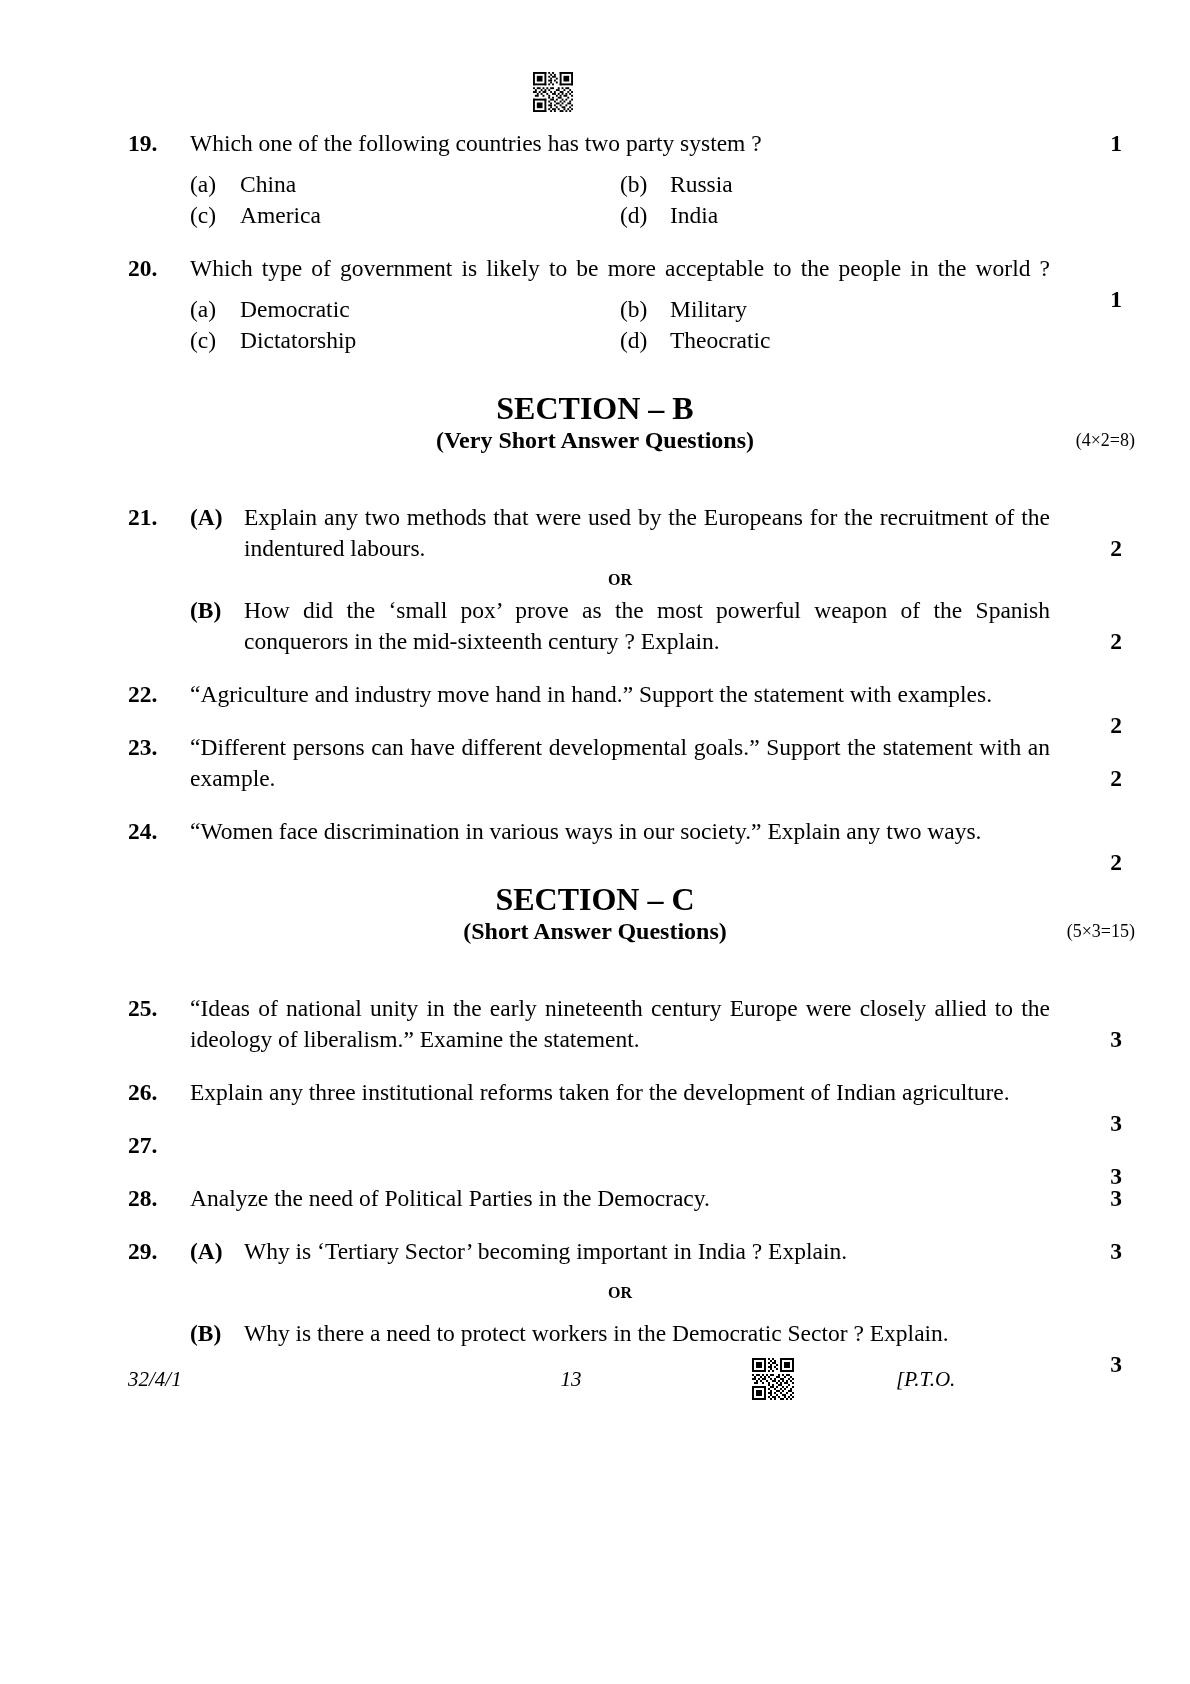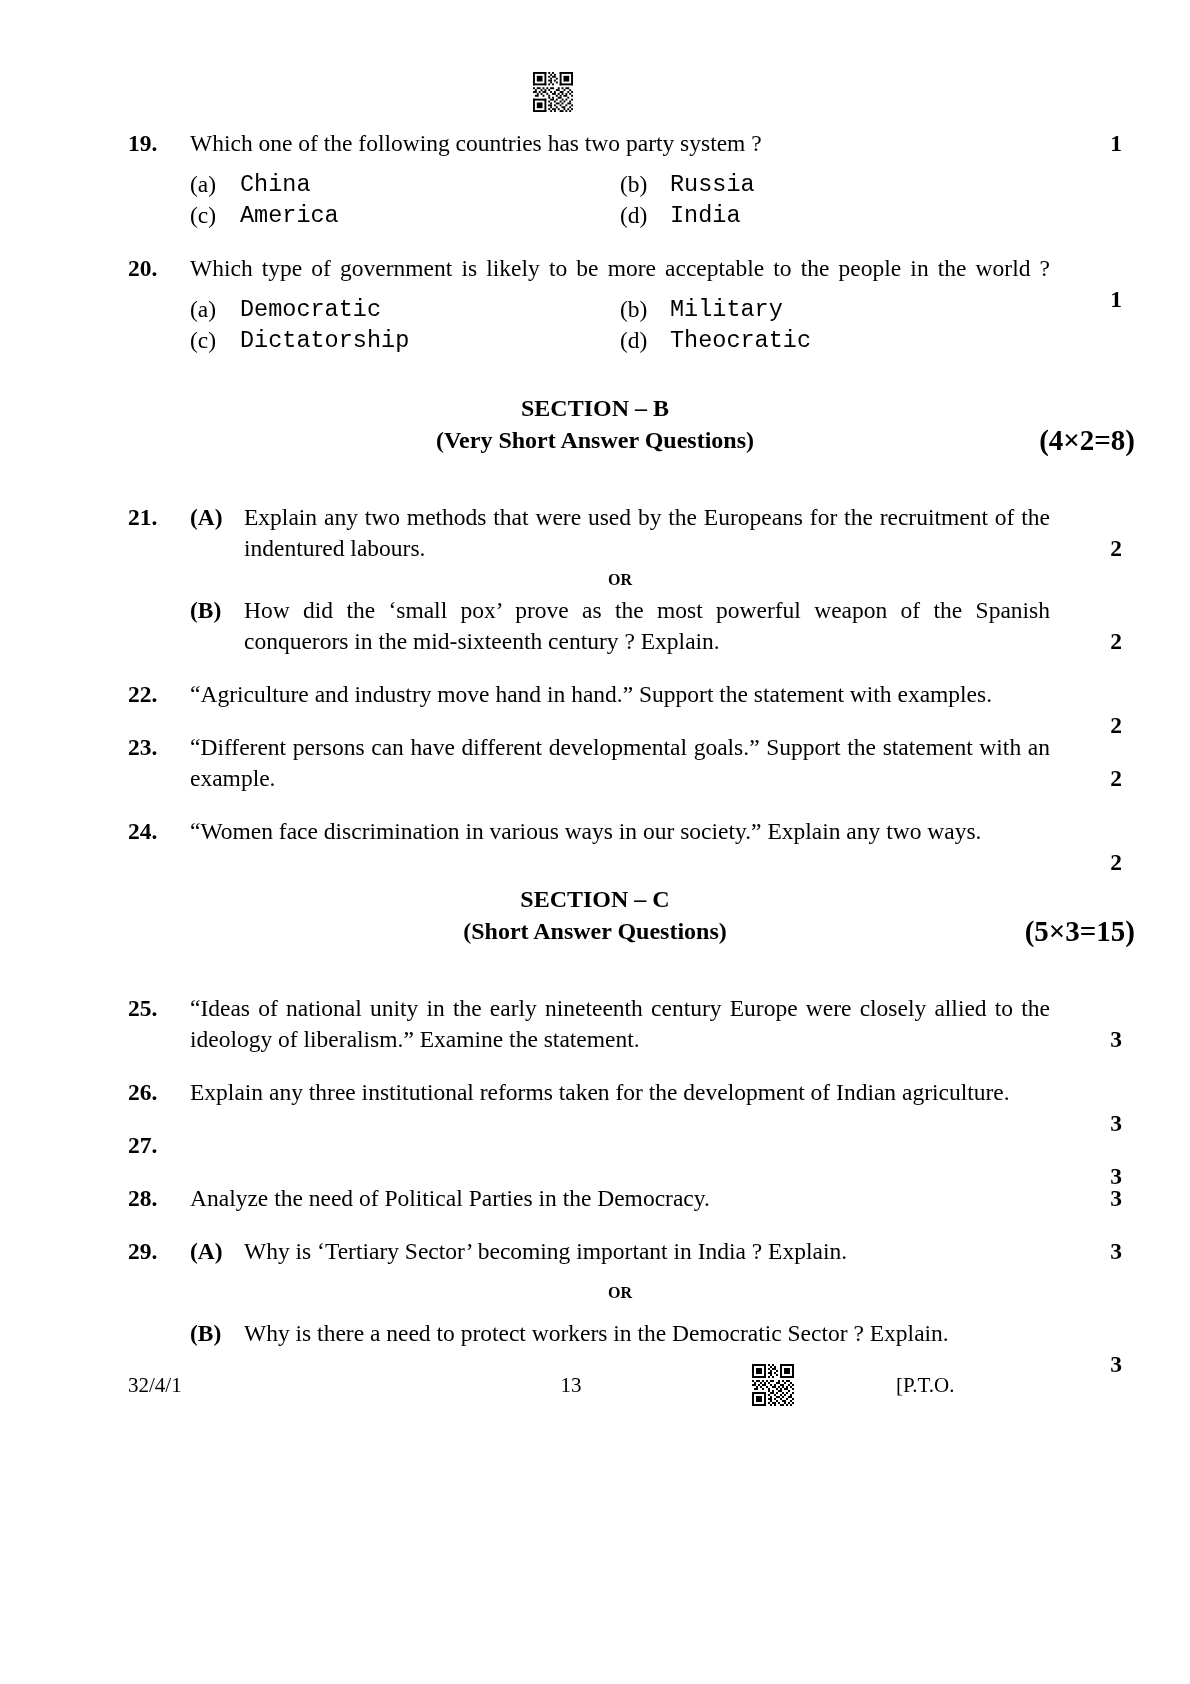--- a/index.html
+++ b/index.html
@@ -107,41 +107,41 @@
     text-align: center;
     font-weight: bold;
     font-size: 16px;
     line-height: 31px;
   }
 
   
   .section-head {
     text-align: center;
     font-weight: bold;
-    font-size: 24px;
+    font-size: 32px;
     line-height: 32px;
   }
   .section-sub-row {
     position: relative;
     width: 1190px;
   }
   .section-sub {
     text-align: center;
     font-weight: bold;
     font-size: 24px;
     line-height: 32px;
     padding-left: 60px;
     padding-right: 60px;
   }
   .section-marks {
     position: absolute;
     right: 55px;
     top: 0;
-    font-weight: bold;
-    font-size: 29px;
+    font-weight: normal;
+    font-size: 18px;
     line-height: 32px;
   }
 
   
   .gap-sm { height: 10px; }
   .gap-md { height: 22px; }
   .gap-lg { height: 36px; }
   .gap-xl { height: 46px; }
 
   
@@ -155,33 +155,33 @@
   }
   .opt {
     display: flex;
     flex: 0 0 50%;
   }
   .opt-key {
     flex: 0 0 50px;
   }
   .opt-val {
     flex: 1 1 auto;
-    font-family: Liberation Mono, monospace;
   }
 
   
   .footer {
     position: absolute;
     left: 0;
-    bottom: 276px;
+    bottom: 282px;
     width: 1190px;
     height: 46px;
     display: flex;
     align-items: center;
     font-size: 21px;
+    font-style: italic;
   }
   .footer-code {
     position: absolute;
     left: 128px;
   }
   .footer-page {
     position: absolute;
     left: 0;
     width: 1142px;
     text-align: center;

